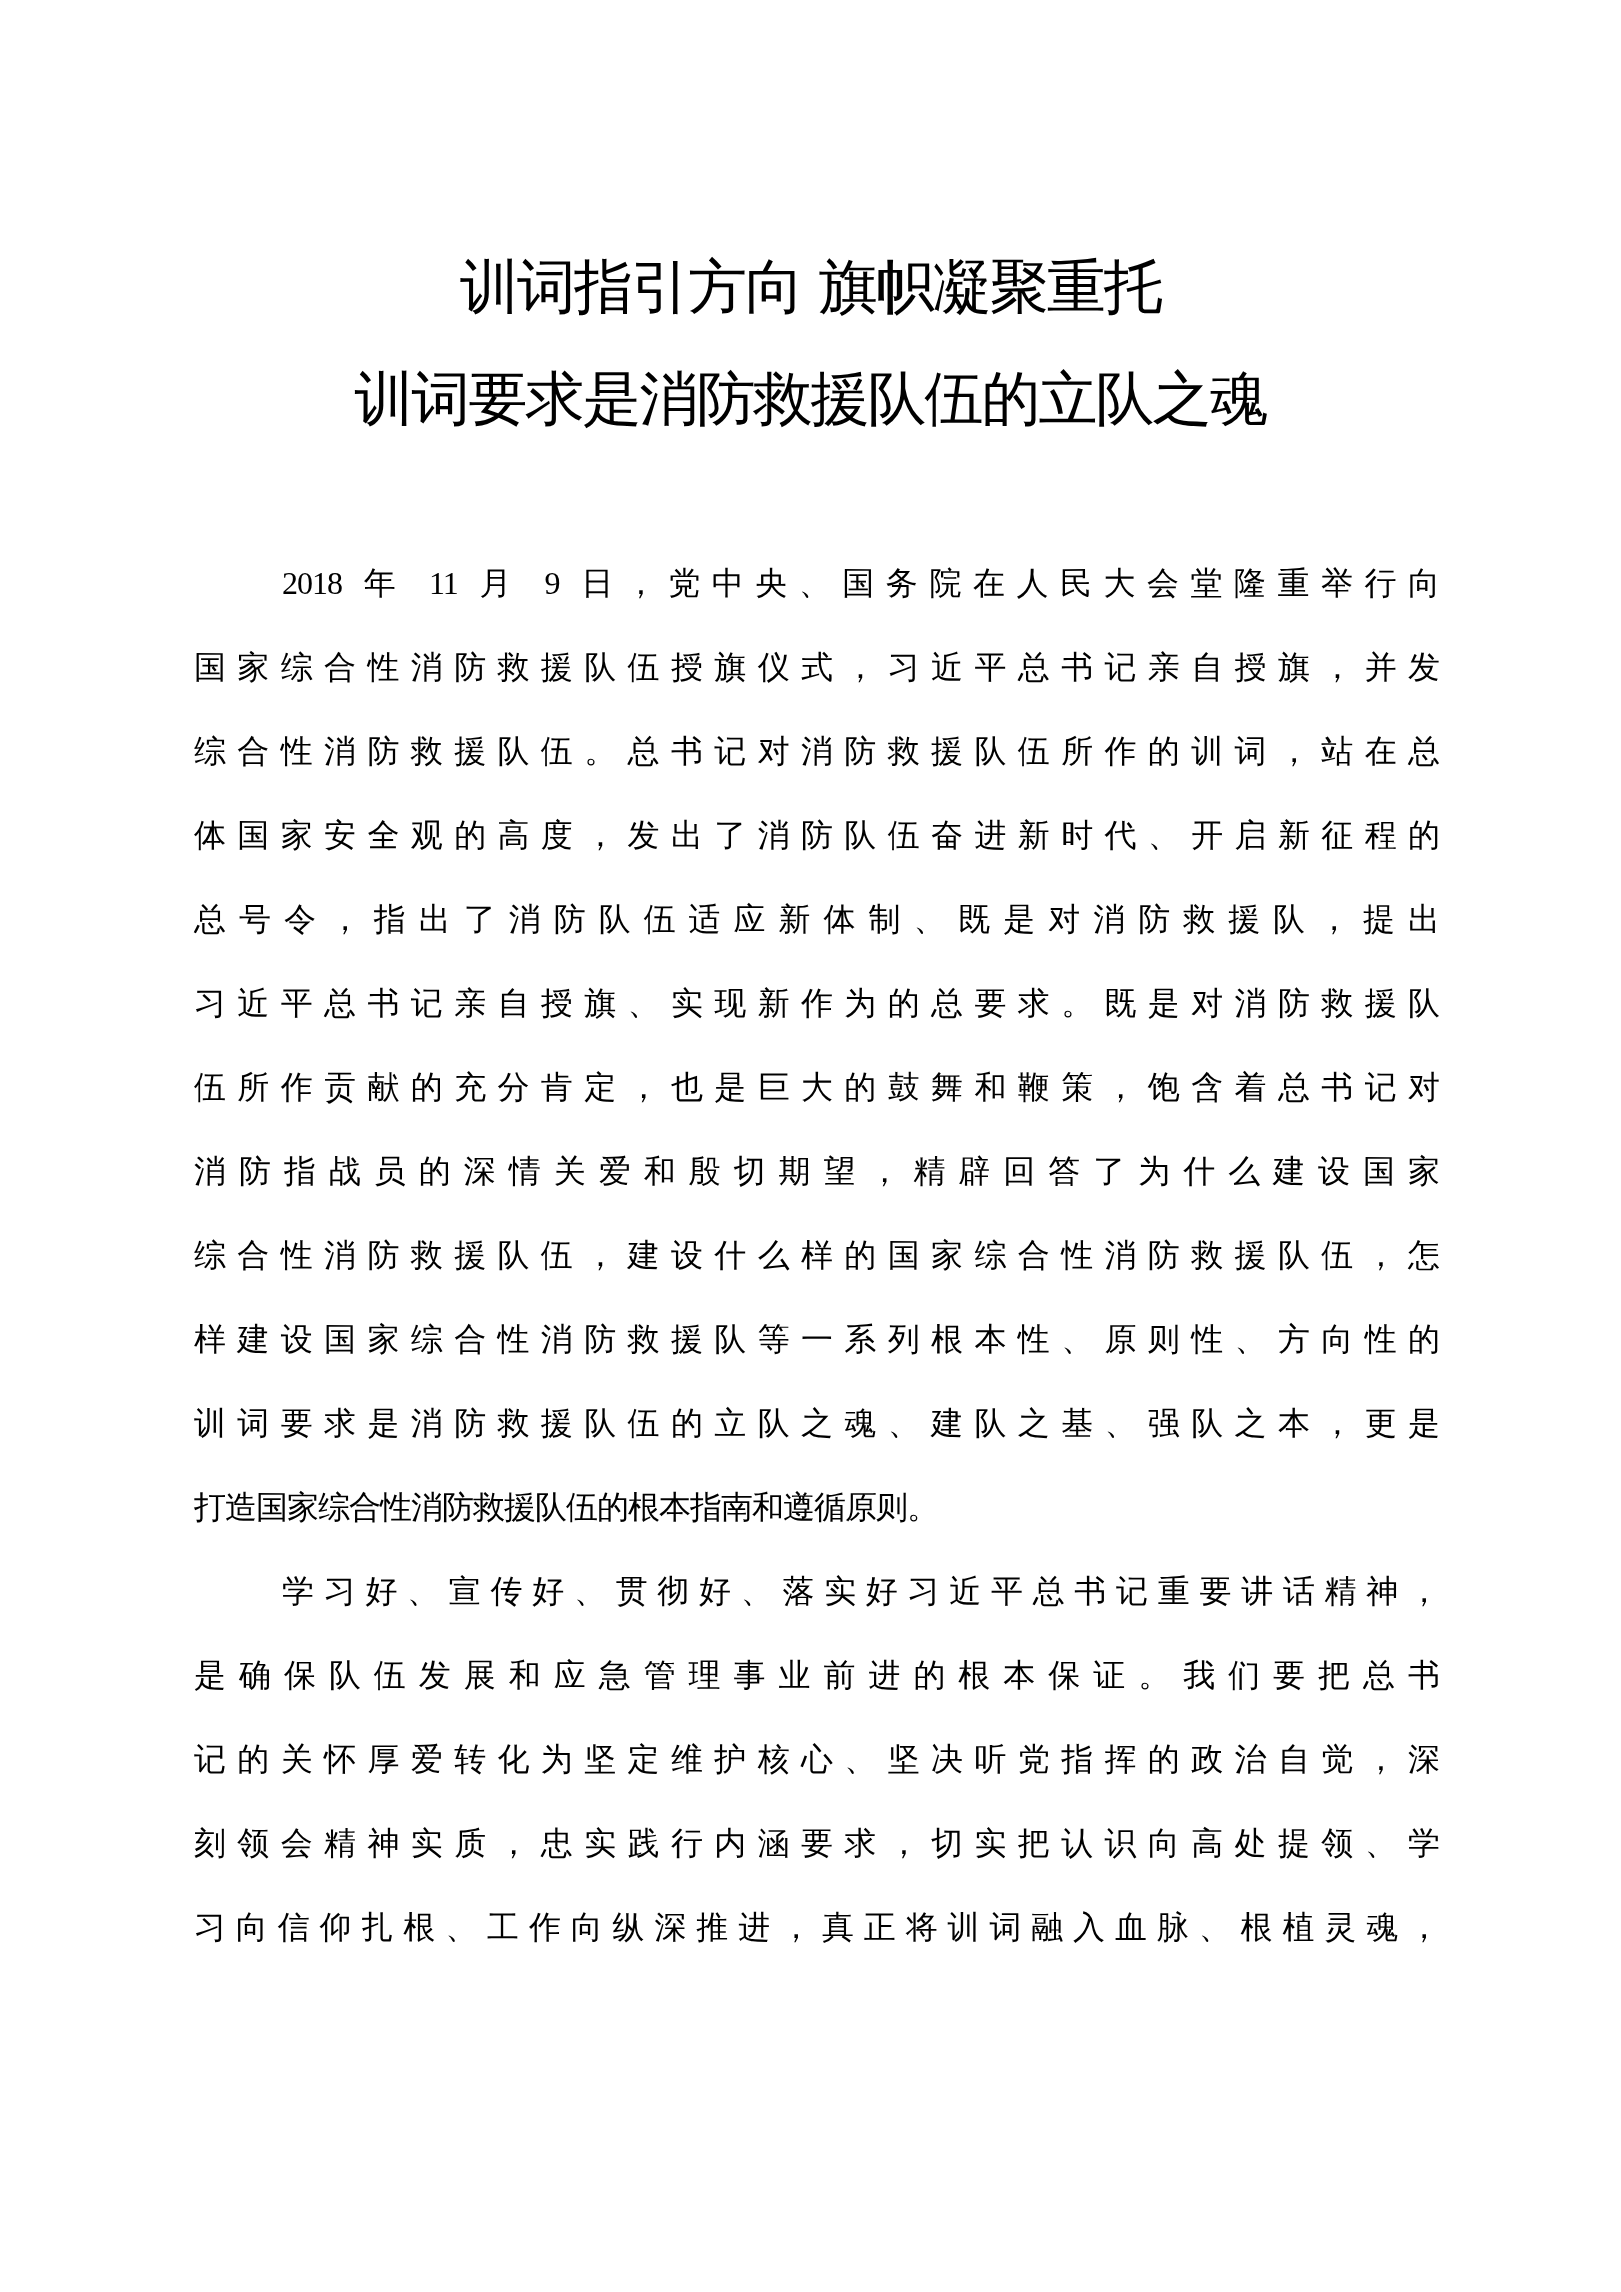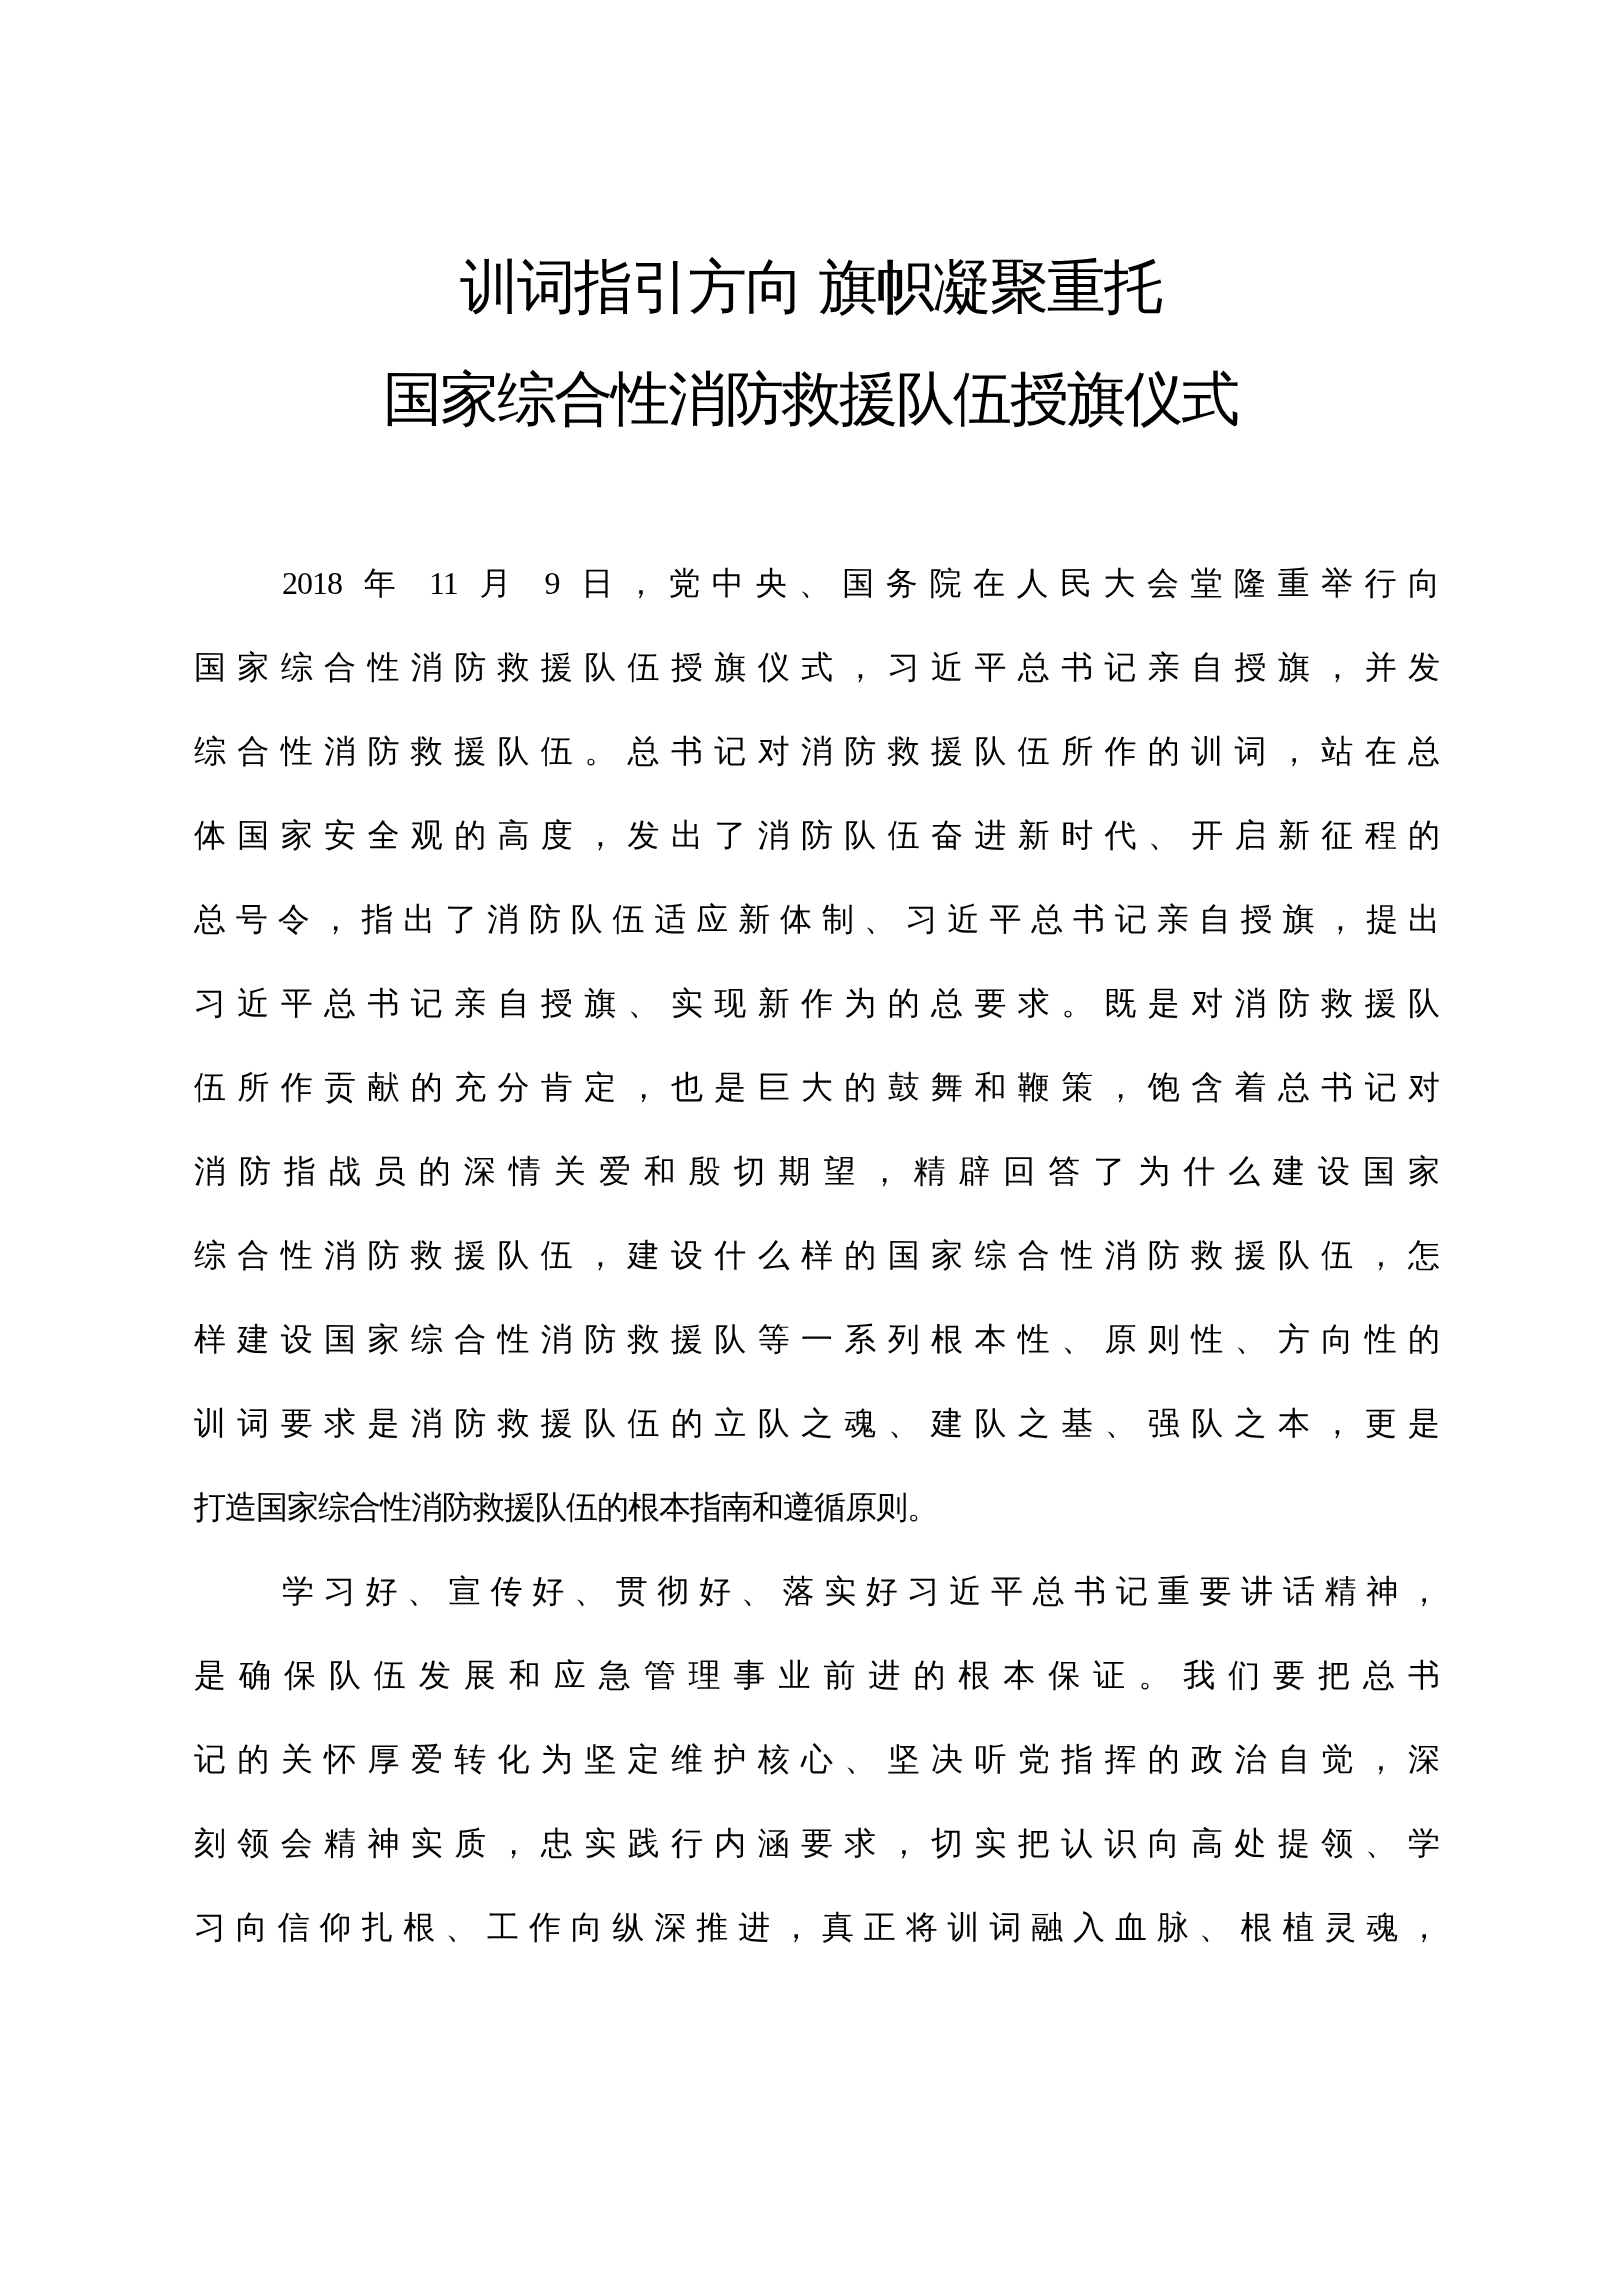--- a/index.html
+++ b/index.html
@@ -66,31 +66,31 @@
       font-family: "Liberation Serif", "DejaVu Serif", serif;
     }
   </style>
 </head>
 <body>
 
 <div class="page">
 
   <div class="title-block">
     <span class="title-line l1">训词指引方向 旗帜凝聚重托</span>
-    <span class="title-line l2">国家综合性消防救援队伍授旗仪式</span>
+    <span class="title-line l2">训词要求是消防救援队伍的立队之魂</span>
   </div>
 
   <div class="body">
 
     <div>
       <span class="line indent"><span class="num">2018</span><span> 年 </span><span class="num">11</span><span> 月 </span><span class="num">9</span><span> 日，党中央、国务院在人民大会堂隆重举行向</span></span>
       <span class="line">国家综合性消防救援队伍授旗仪式，习近平总书记亲自授旗，并发</span>
       <span class="line">综合性消防救援队伍。总书记对消防救援队伍所作的训词，站在总</span>
       <span class="line">体国家安全观的高度，发出了消防队伍奋进新时代、开启新征程的</span>
-      <span class="line">总号令，指出了消防队伍适应新体制、习近平总书记亲自授旗，提出</span>
+      <span class="line">总号令，指出了消防队伍适应新体制、既是对消防救援队，提出</span>
       <span class="line">习近平总书记亲自授旗、实现新作为的总要求。既是对消防救援队</span>
       <span class="line">伍所作贡献的充分肯定，也是巨大的鼓舞和鞭策，饱含着总书记对</span>
       <span class="line">消防指战员的深情关爱和殷切期望，精辟回答了为什么建设国家</span>
       <span class="line">综合性消防救援队伍，建设什么样的国家综合性消防救援队伍，怎</span>
       <span class="line">样建设国家综合性消防救援队等一系列根本性、原则性、方向性的</span>
       <span class="line">训词要求是消防救援队伍的立队之魂、建队之基、强队之本，更是</span>
       <span class="line last">打造国家综合性消防救援队伍的根本指南和遵循原则。</span>
     </div>
 
     <div>

